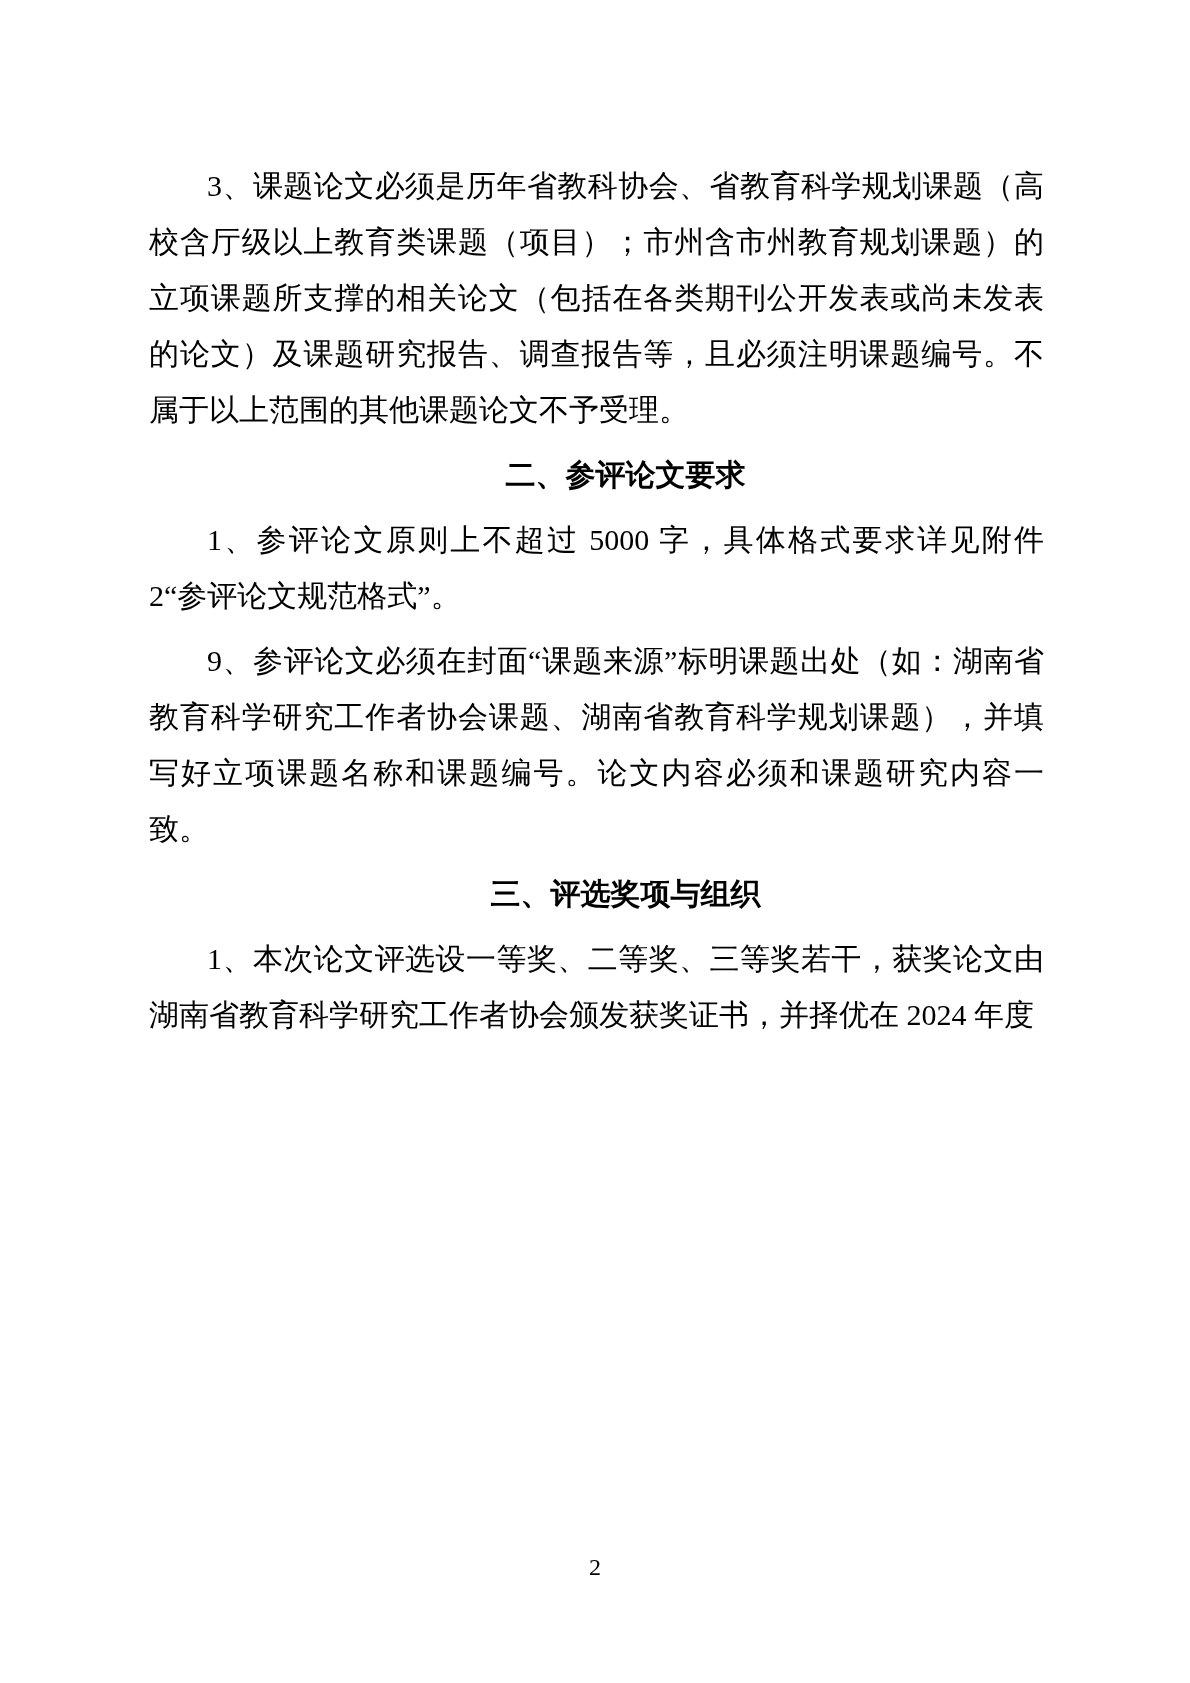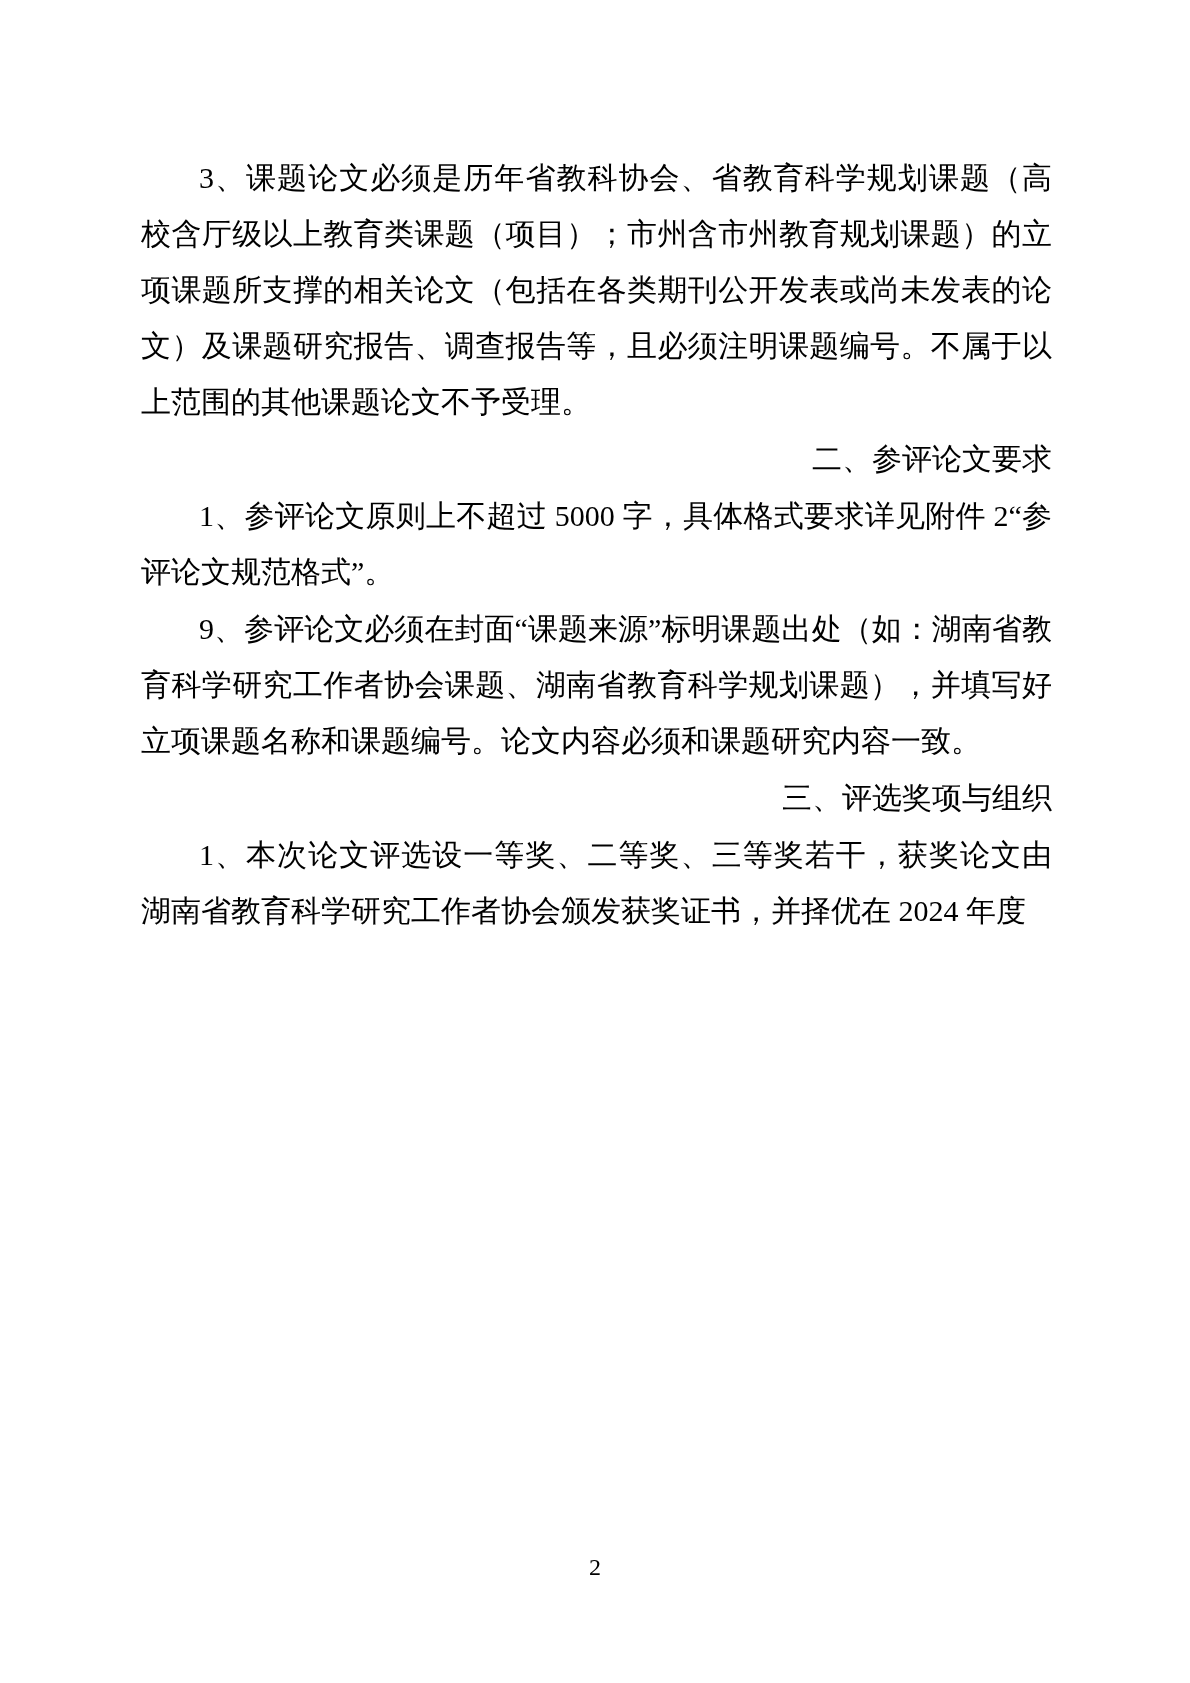--- a/index.html
+++ b/index.html
@@ -15,32 +15,32 @@
     color: #000000;
     overflow: hidden;
   }
   .doc-content {
     position: absolute;
     left: 140px;
     top: 149px;
     width: 913px;
   }
   .doc-content p {
-    margin: 1px;
+    margin: 9px;
     padding: 0;
     font-size: 30px;
     line-height: 56px;
     text-align: justify;
     text-justify: inter-character;
     text-indent: 58px;
     word-break: break-all;
   }
   .doc-content p.heading {
-    font-weight: normal;
-    text-align: right;
+    font-weight: bold;
+    text-align: center;
   }
   .page-footer {
     position: absolute;
     left: 0;
     right: 0;
     top: 1552px;
     text-align: center;
     font-size: 24px;
     line-height: 30px;
     color: #000000;

